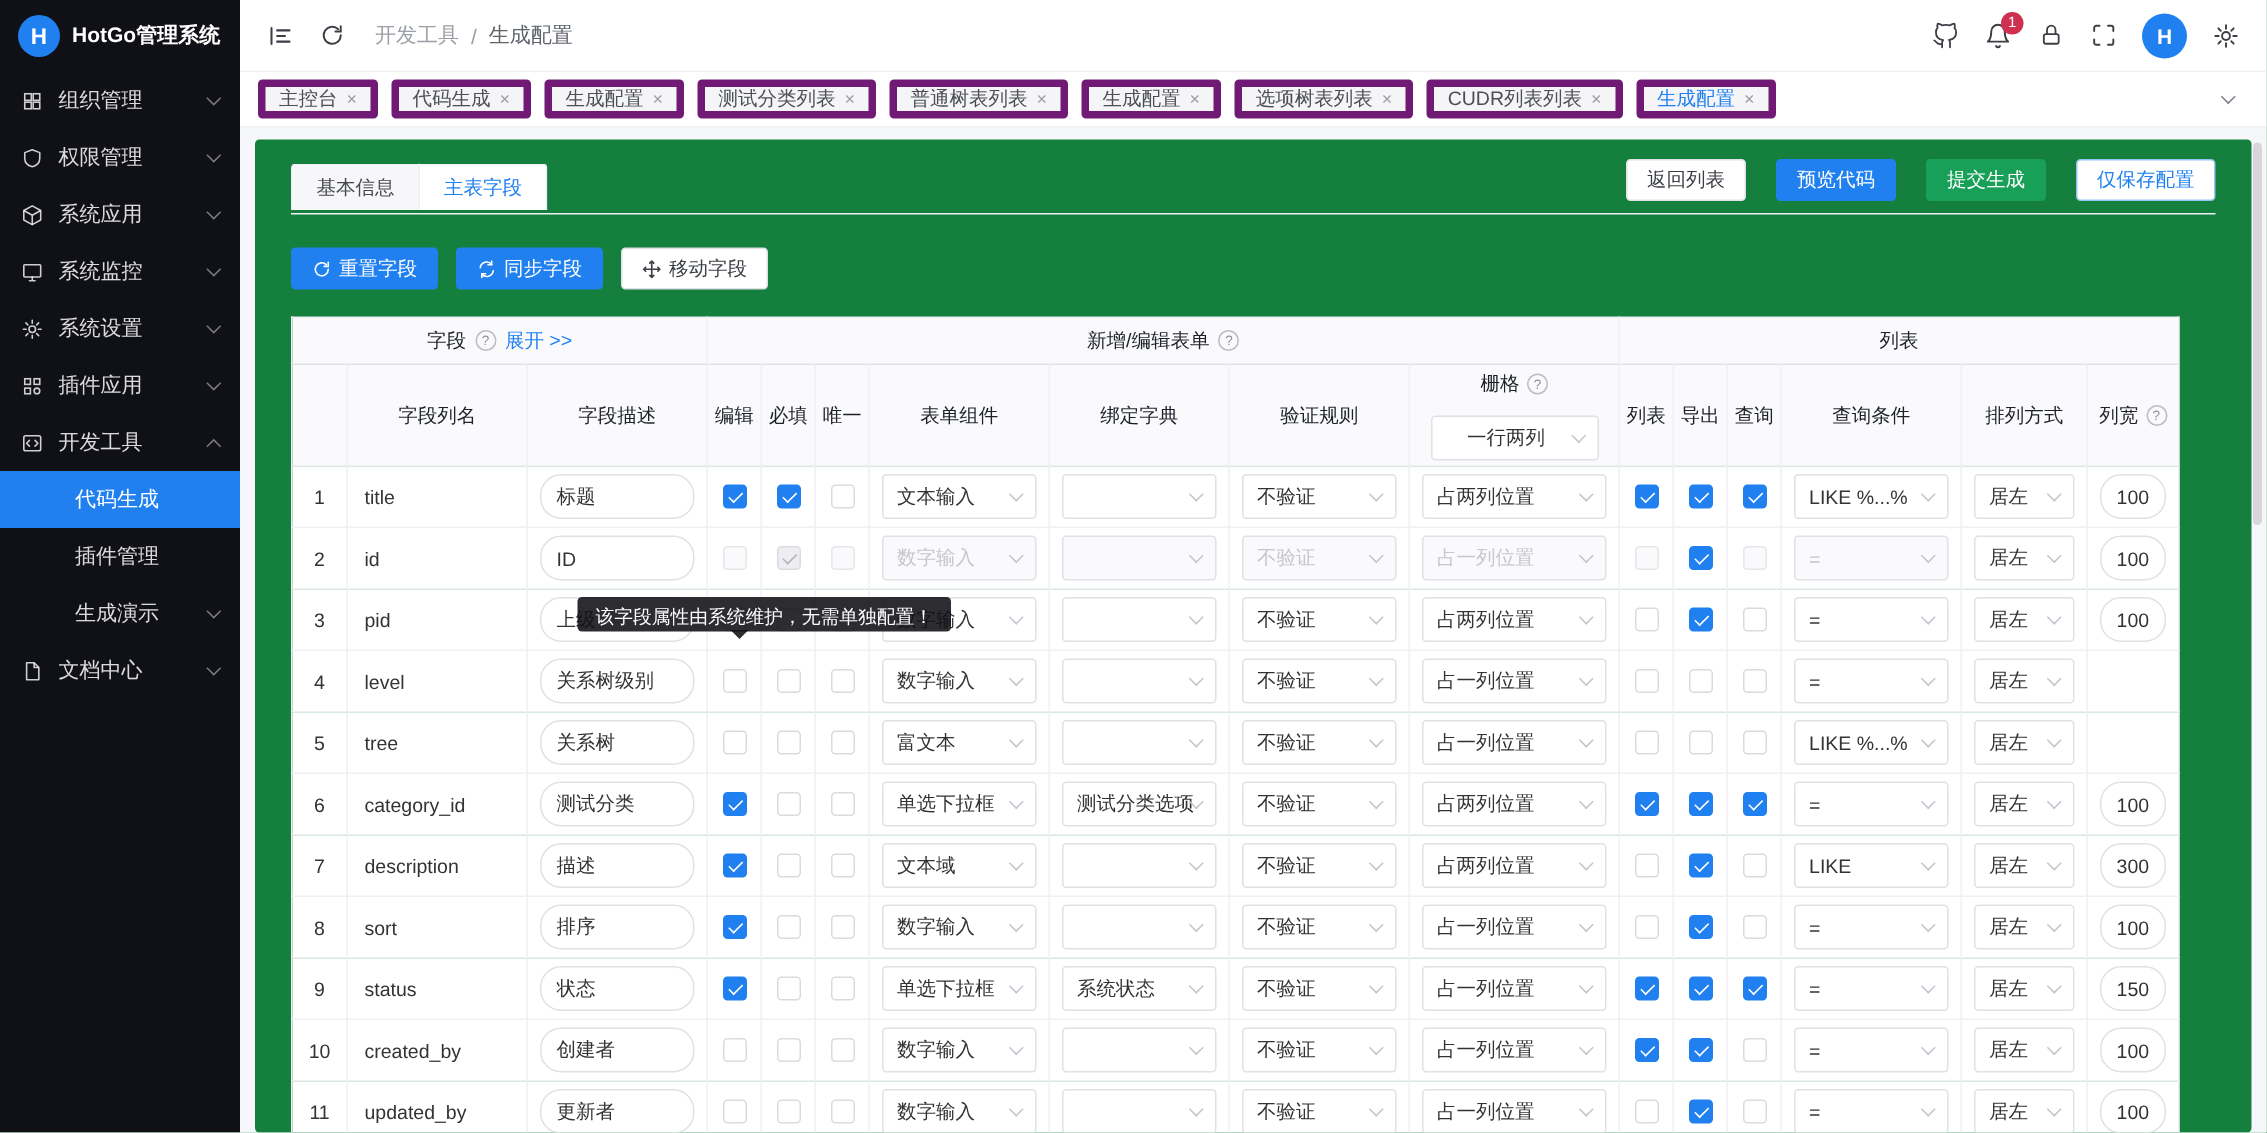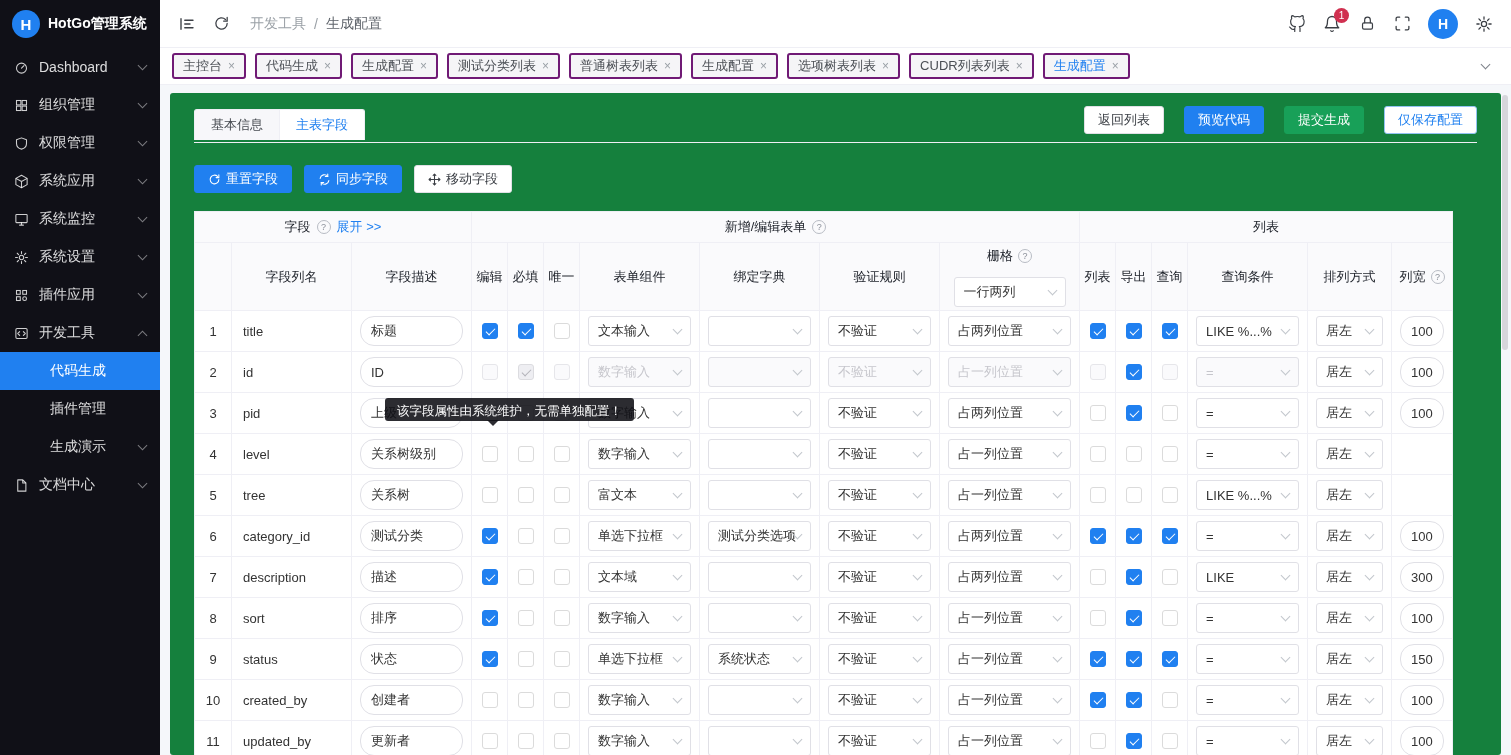--- a/index.html
+++ b/index.html
@@ -29,21 +29,21 @@
   .breadcrumb { margin-left:20px; font-size:14px; color:#9aa0a6; display:flex; gap:8px; align-items:center; }
   .breadcrumb .cur { color:#5f646b; }
   .topbar-right { margin-left:auto; display:flex; align-items:center; gap:17px; }
   .bell-wrap { position:relative; display:inline-flex; }
   .badge { position:absolute; top:-7px; right:-8px; min-width:15px; height:15px; border-radius:8px; background:#d03050; color:#fff; font-size:10px; line-height:15px; text-align:center; padding:0 3px; }
   .avatar { width:30px; height:30px; border-radius:50%; background:#2080f0; color:#fff; display:flex; align-items:center; justify-content:center; font-weight:bold; font-size:14px; cursor:pointer; }
 
   
   .tabbar { height:37px; background:#fff; border-bottom:1px solid #efeff5; display:flex; align-items:center; padding:0 12px; flex:none; }
   .tabs { display:flex; gap:9px; align-items:center; flex:1; min-width:0; }
-  .tab-chip { height:26px; display:inline-flex; align-items:center; gap:6px; padding:0 9px; background:#f5f5f7; border:2px solid #701a75; border-radius:3px; font-size:13px; color:#4b4f55; cursor:pointer; white-space:nowrap; }
+  .tab-chip { height:26px; display:inline-flex; align-items:center; gap:6px; padding:0 9px; background:#f5f5f7; border:5px solid #701a75; border-radius:3px; font-size:13px; color:#4b4f55; cursor:pointer; white-space:nowrap; }
   .tab-chip.active { color:#2080f0; }
   .tab-close { color:#9aa0a6; font-size:12px; line-height:1; }
   .tab-dd { width:28px; display:flex; justify-content:center; color:#7d828a; cursor:pointer; }
 
   
   .content { flex:1; padding:8px 10px 0; min-height:0; }
   .card { background:#15803d; border-radius:3px; height:100%; padding:0 24px; overflow:hidden; }
   .card-head { display:flex; align-items:center; justify-content:space-between; padding-top:13px; border-bottom:1px solid #efeff5; padding-bottom:0; }
   .page-tabs { display:flex; }
   .ptab { height:31px; padding:0 16px; display:flex; align-items:center; font-size:13px; border:1px solid #efeff5; background:#f7f7fa; color:#45494f; cursor:pointer; border-bottom:none; }
@@ -60,21 +60,21 @@
 
   
   table.cfg { border-collapse:collapse; table-layout:fixed; width:1258px; }
   .cfg th, .cfg td { border:1px solid #efeff5; font-weight:normal; }
   .cfg thead th { background:#fafafc; color:#1d2129; font-size:13px; }
   .cfg .gh { display:flex; align-items:center; justify-content:center; gap:6px; height:30px; font-size:13px; }
   .cfg .colhead { text-align:center; height:68px; vertical-align:middle; }
   .cfg .colhead .hl { display:flex; align-items:center; justify-content:center; gap:5px; }
   .expand-link { color:#2080f0; font-size:13px; text-decoration:none; cursor:pointer; }
   .help { width:14px; height:14px; border:1px solid #b8bcc4; border-radius:50%; color:#8a8f99; font-size:9px; display:inline-flex; align-items:center; justify-content:center; cursor:pointer; flex:none; }
-  .grid-sel { width:112px; margin:12px auto 0; }
+  .grid-sel { width:112px; margin:12px auto 0;justify-content:center; }
   .cfg tbody td { height:40px; padding:5px 8px; font-size:13px; color:#333; background:#fff; }
   .cfg td.c { text-align:center; }
   .cfg td.name-cell { padding-left:11px; }
 
   .ipt { width:100%; height:30px; border:1px solid #e0e0e6; border-radius:14px; padding:0 10px; font-size:13px; color:#333; background:#fff; font-family:inherit; }
   .sel { position:relative; height:30px; border:1px solid #e0e0e6; border-radius:3px; background:#fff; display:flex; align-items:center; padding:0 20px 0 9px; font-size:13px; color:#333; cursor:pointer; white-space:nowrap; overflow:hidden; }
   .sel::after { content:""; position:absolute; right:9px; top:50%; margin-top:-5px; width:6px; height:6px; border-right:1.3px solid #c2c6cc; border-bottom:1.3px solid #c2c6cc; transform:rotate(45deg); }
   .sel.dis, .ipt.dis { background:#fafafc; color:#c6c6cc; }
   .hide { visibility:hidden; }
 
@@ -94,30 +94,20 @@
 <body>
 
 <div class="app">
 
   <aside class="sidebar">
     <div class="logo-row">
       <span class="logo-badge">H</span>
       <span class="app-title">HotGo管理系统</span>
     </div>
     <nav>
-      <div class="side-item">
-        <span class="sicon">
-            <svg viewBox="0 0 24 24" width="15" height="15" fill="none" stroke="currentColor" stroke-width="1.7" stroke-linecap="round">
-              <circle cx="12" cy="13" r="8"></circle>
-              <path d="M12 13l4-4"></path>
-            </svg>
-          </span>
-        <span class="slabel">Dashboard</span>
-        <span class="chev"></span>
-      </div>
       <div class="side-item">
         <span class="sicon">
             <svg viewBox="0 0 24 24" width="15" height="15" fill="none" stroke="currentColor" stroke-width="1.7">
               <rect x="4" y="4" width="7" height="7"></rect>
               <rect x="13" y="4" width="7" height="7"></rect>
               <rect x="4" y="13" width="7" height="7"></rect>
               <rect x="13" y="13" width="7" height="7"></rect>
             </svg>
           </span>
         <span class="slabel">组织管理</span>

